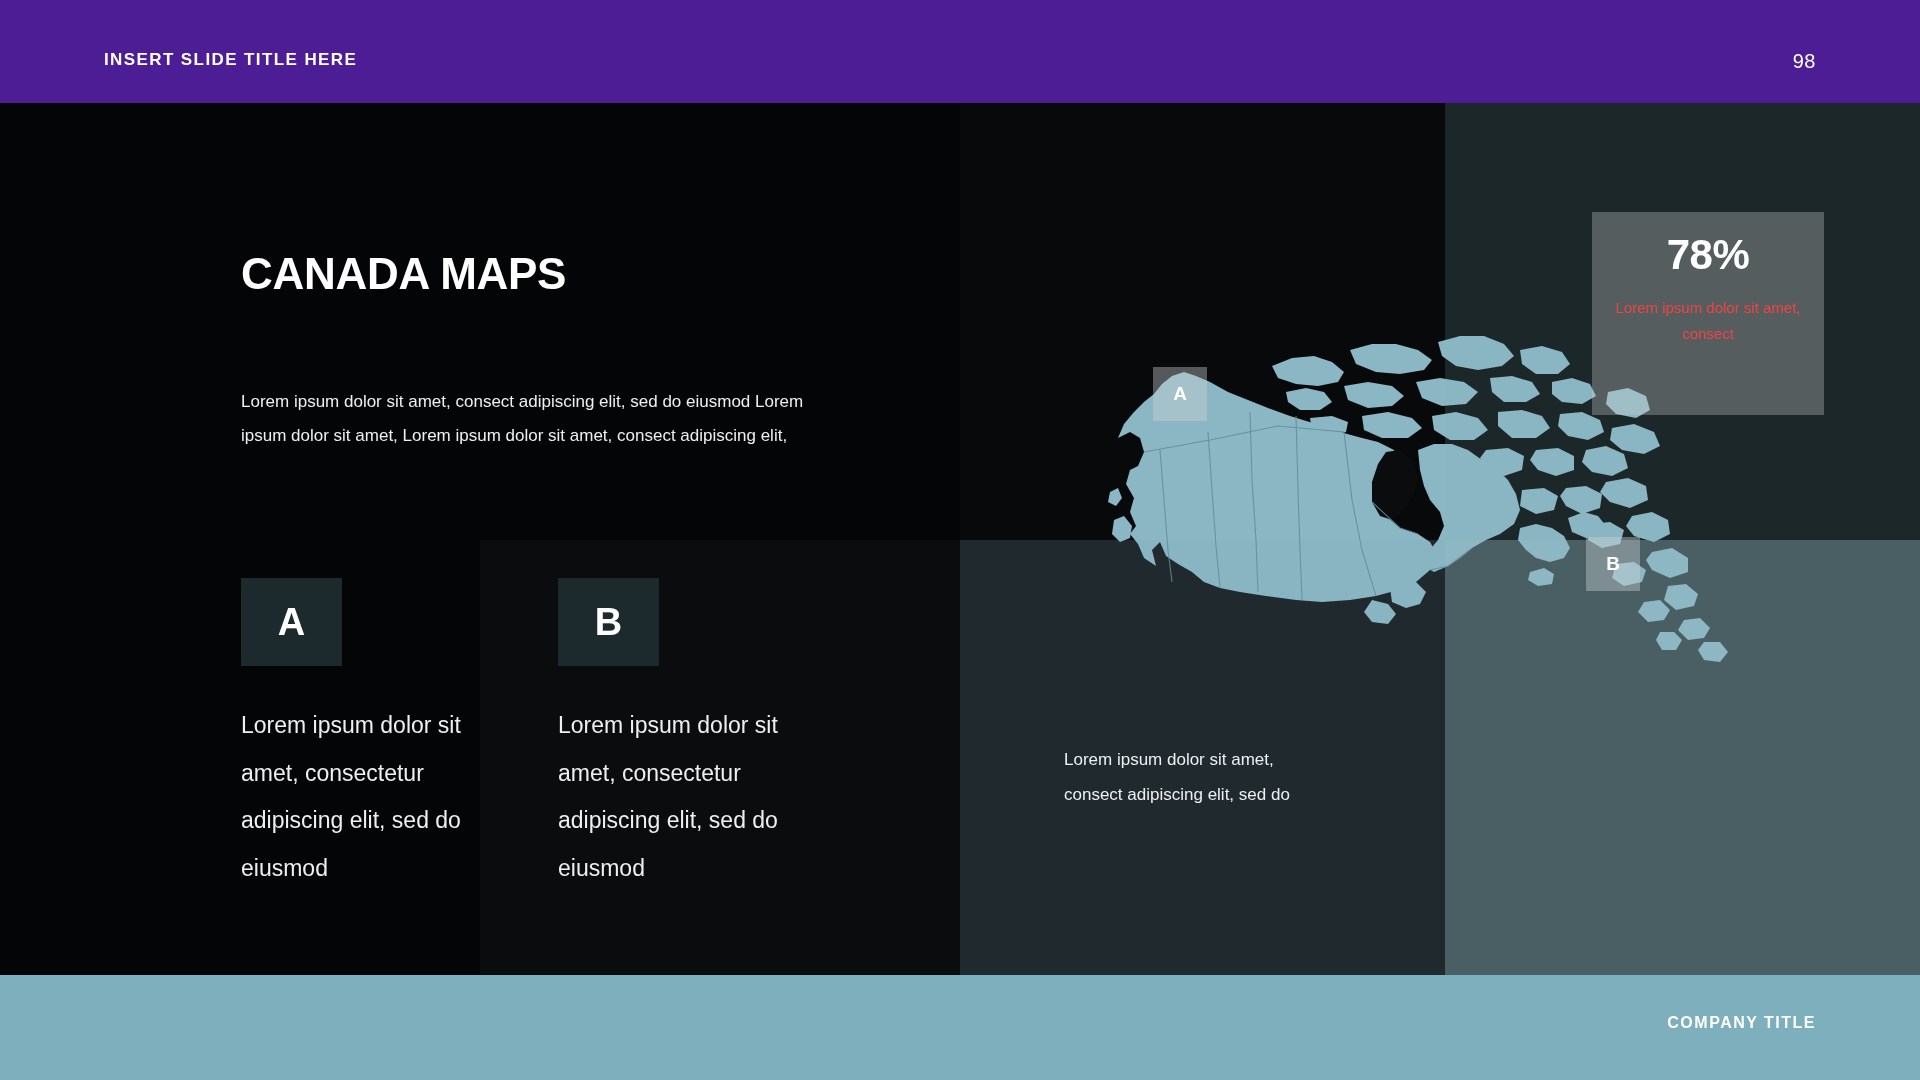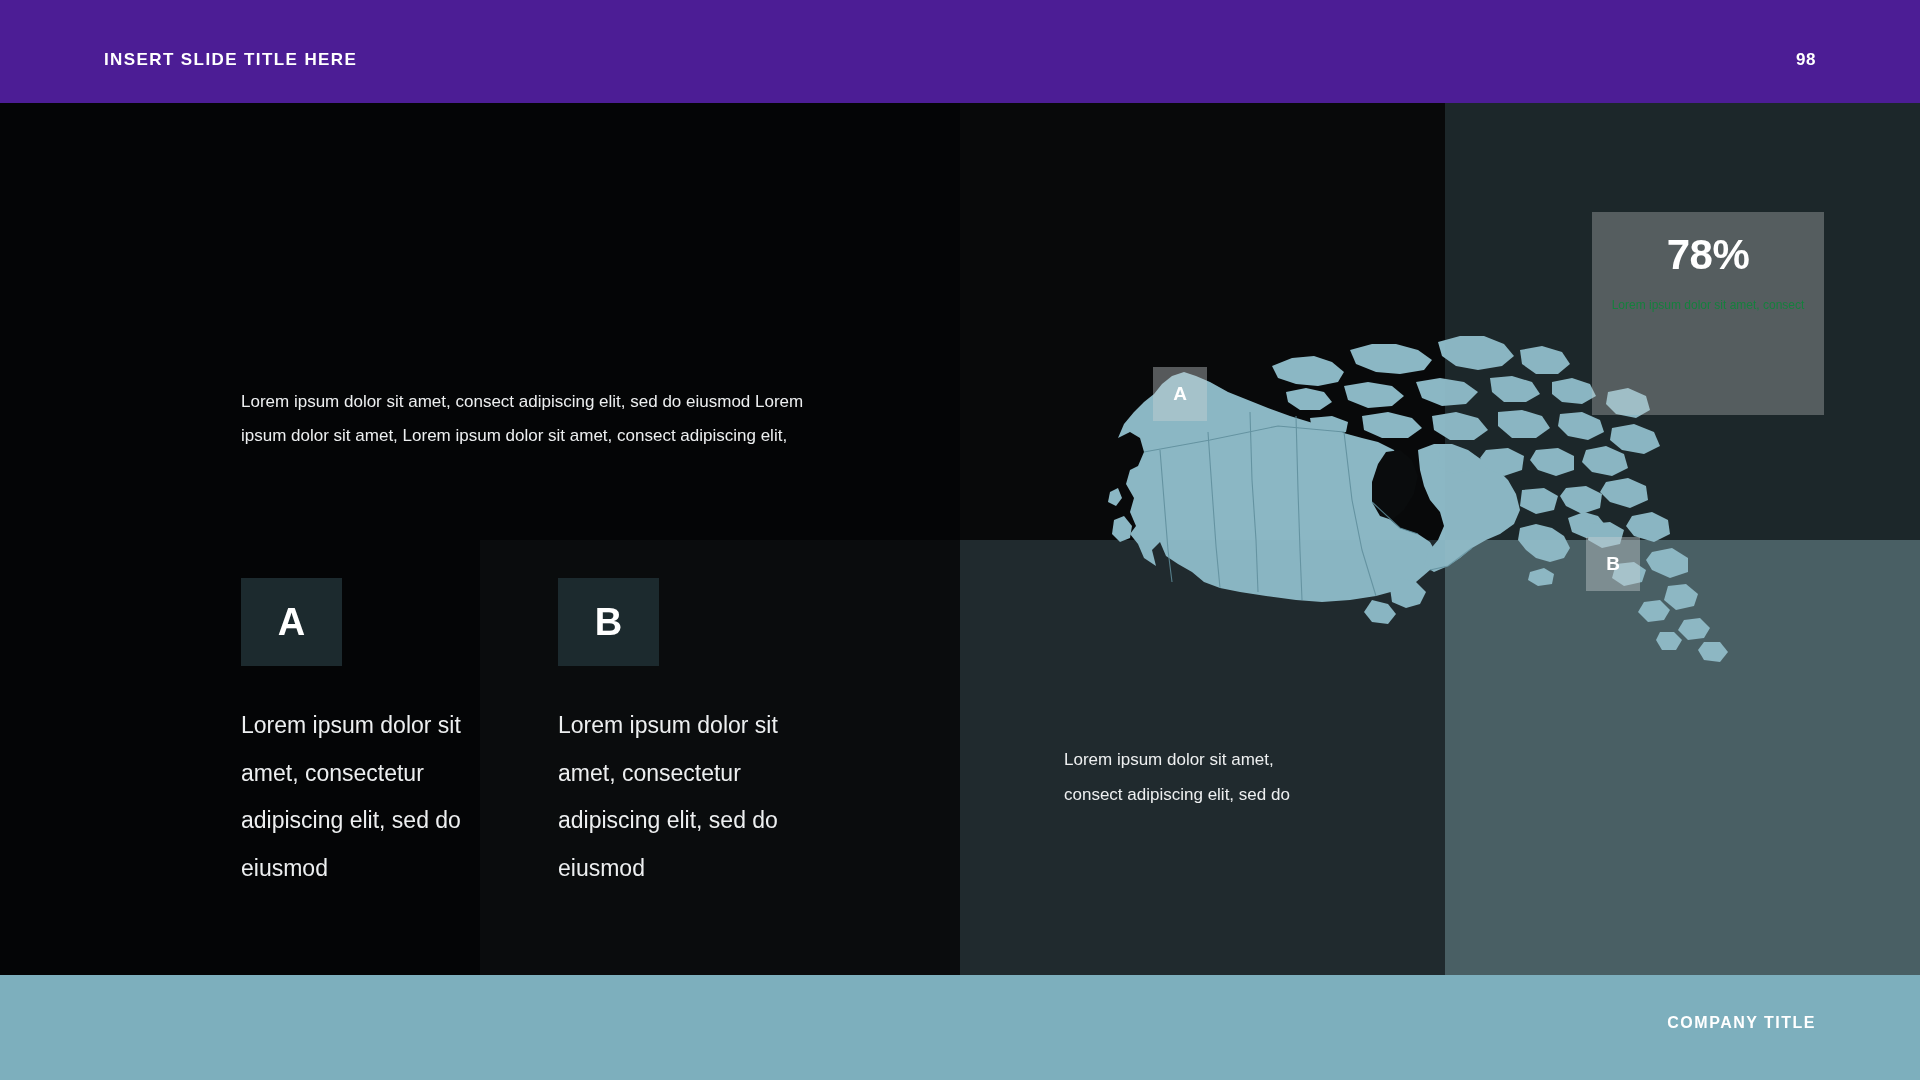--- a/index.html
+++ b/index.html
@@ -25,21 +25,21 @@
   }
   .header-title {
     position:absolute; left:104px; top:50px;
     font-size:17px; font-weight:bold;
     letter-spacing:1.4px;
     color:#FFFFFF;
     white-space:nowrap;
   }
   .header-page {
     position:absolute; right:104px; top:50px;
-    font-size:17px; font-weight:bold;
+    font-size:20px; font-weight:normal;
     letter-spacing:0.5px;
     color:#FFFFFF;
   }
 
   
   .footer {
     position:absolute; left:0; bottom:0;
     width:1920px; height:105px;
     background:#7DAFBD;
     z-index:60;
@@ -126,22 +126,22 @@
     text-align:center;
     padding-top:22px;
   }
   .stat-value {
     font-size:42px; font-weight:bold;
     color:#FFFFFF; letter-spacing:-0.5px;
     line-height:1;
   }
   .stat-desc {
     margin-top:19px;
-    font-size:12px; line-height:1.75;
-    color:#15803d;
+    font-size:15px; line-height:1.75;
+    color:#ef4444;
     padding:0 14px;
   }
 
   
   .title {
     position:absolute; left:241px; top:248px;
     width:560px;
     font-size:44px; font-weight:bold;
     line-height:1.17;
     letter-spacing:-0.3px;
@@ -287,20 +287,21 @@
   <div class="marker marker-b">
     <span>B</span>
   </div>
 
   <div class="stat-card">
     <div class="stat-value">78%</div>
     <div class="stat-desc">Lorem ipsum dolor sit amet, consect</div>
   </div>
 
   <div class="title">
+    <div>CANADA MAPS</div>
   </div>
 
   <div class="intro">Lorem ipsum dolor sit amet, consect adipiscing elit, sed do eiusmod Lorem ipsum dolor sit amet, Lorem ipsum dolor sit amet, consect adipiscing elit,</div>
 
   <div class="ab-card a">
     <div class="ab-badge">
       <span>A</span>
     </div>
     <div class="ab-text">Lorem ipsum dolor sit amet, consectetur adipiscing elit, sed do eiusmod</div>
   </div>

